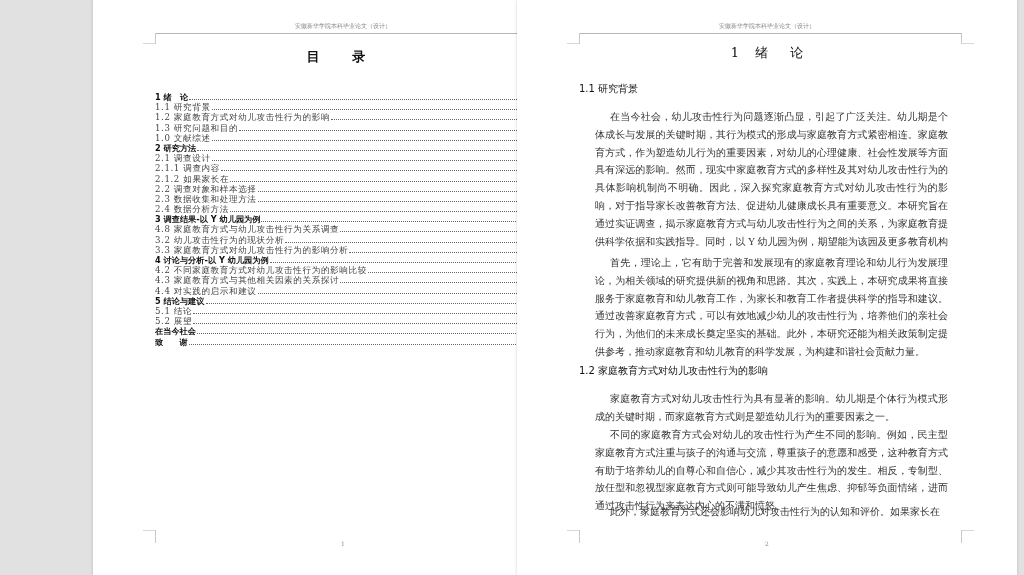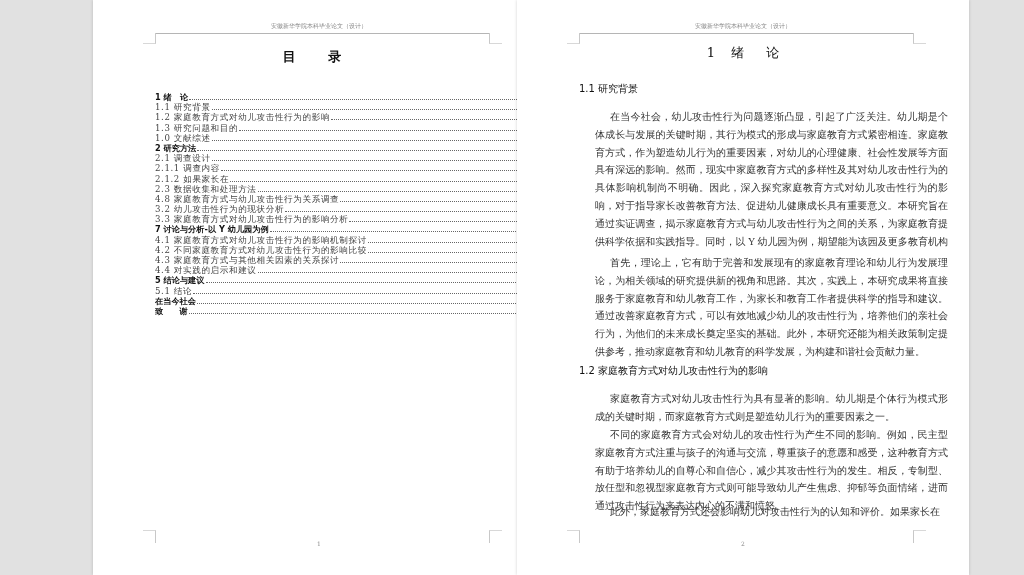--- a/index.html
+++ b/index.html
@@ -6,20 +6,21 @@
   body {
     width: 1024px; height: 575px; overflow: hidden;
     background: #e1e1e1;
     font-family: "DejaVu Serif", "Liberation Serif", serif;
     position: relative;
   }
   .page {
     position: absolute; top: 0; width: 452px; height: 575px;
     background: #ffffff;
     box-shadow: 0 0 3px rgba(0,0,0,0.18);
+    padding-left: 48px;
   }
   .page.left { left: 93px; }
   .page.right { left: 517px; }
   .header-text {
     position: absolute; top: 22px; left: 0; right: 0;
     text-align: center; font-size: 6px; color: #888;
     font-family: "DejaVu Sans", sans-serif;
   }
   .header-line {
     position: absolute; top: 33px; left: 62px; right: 55px;
@@ -122,50 +123,60 @@
         <span class="lbl">2.1.1 调查内容</span>
         <span class="dots"></span>
         <span class="pg">7</span>
       </div>
       <div class="toc-row lvl3">
         <span class="lbl">2.1.2 如果家长在</span>
         <span class="dots"></span>
         <span class="pg">7</span>
       </div>
       <div class="toc-row lvl2">
+        <span class="lbl">2.2 调查对象和样本选择</span>
+        <span class="dots"></span>
+        <span class="pg">8</span>
+      </div>
+      <div class="toc-row lvl2">
         <span class="lbl">2.3 数据收集和处理方法</span>
         <span class="dots"></span>
         <span class="pg">8</span>
       </div>
       <div class="toc-row lvl2">
+        <span class="lbl">2.4 数据分析方法</span>
+        <span class="dots"></span>
+        <span class="pg">9</span>
+      </div>
+      <div class="toc-row lvl1">
+        <span class="lbl">3 调查结果-以 Y 幼儿园为例</span>
+        <span class="dots"></span>
+        <span class="pg">11</span>
+      </div>
+      <div class="toc-row lvl2">
         <span class="lbl">4.8 家庭教育方式与幼儿攻击性行为关系调查</span>
         <span class="dots"></span>
         <span class="pg">11</span>
       </div>
       <div class="toc-row lvl2">
         <span class="lbl">3.2 幼儿攻击性行为的现状分析</span>
         <span class="dots"></span>
         <span class="pg">12</span>
       </div>
       <div class="toc-row lvl2">
         <span class="lbl">3.3 家庭教育方式对幼儿攻击性行为的影响分析</span>
         <span class="dots"></span>
         <span class="pg">15</span>
       </div>
       <div class="toc-row lvl1">
-        <span class="lbl">7 讨论与分析-以 Y 幼儿园为例</span>
+        <span class="lbl">4 讨论与分析-以 Y 幼儿园为例</span>
         <span class="dots"></span>
         <span class="pg">19</span>
       </div>
       <div class="toc-row lvl2">
-        <span class="lbl">4.1 家庭教育方式对幼儿攻击性行为的影响机制探讨</span>
-        <span class="dots"></span>
-        <span class="pg">19</span>
-      </div>
-      <div class="toc-row lvl2">
         <span class="lbl">4.2 不同家庭教育方式对幼儿攻击性行为的影响比较</span>
         <span class="dots"></span>
         <span class="pg">20</span>
       </div>
       <div class="toc-row lvl2">
         <span class="lbl">4.3 家庭教育方式与其他相关因素的关系探讨</span>
         <span class="dots"></span>
         <span class="pg">21</span>
       </div>
       <div class="toc-row lvl2">
@@ -173,20 +184,25 @@
         <span class="dots"></span>
         <span class="pg">21</span>
       </div>
       <div class="toc-row lvl1">
         <span class="lbl">5 结论与建议</span>
         <span class="dots"></span>
         <span class="pg">23</span>
       </div>
       <div class="toc-row lvl2">
         <span class="lbl">5.1 结论</span>
+        <span class="dots"></span>
+        <span class="pg">23</span>
+      </div>
+      <div class="toc-row lvl2">
+        <span class="lbl">5.2 展望</span>
         <span class="dots"></span>
         <span class="pg">23</span>
       </div>
       <div class="toc-row lvl1">
         <span class="lbl">在当今社会</span>
         <span class="dots"></span>
         <span class="pg">25</span>
       </div>
       <div class="toc-row lvl1">
         <span class="lbl">致　　谢</span>

